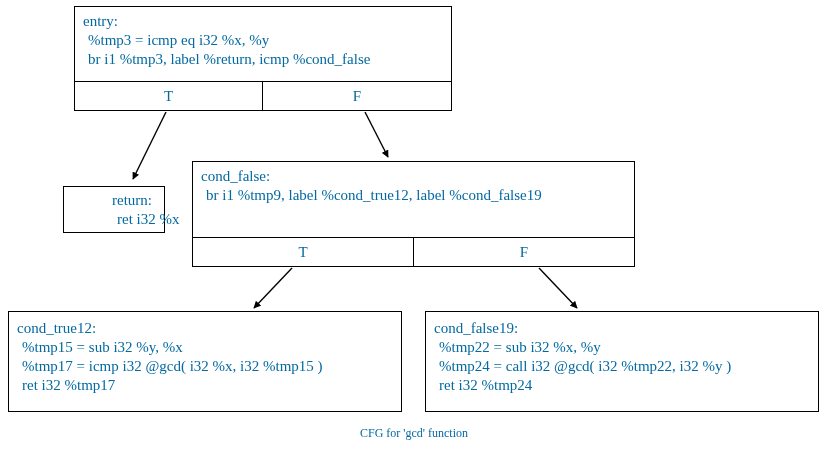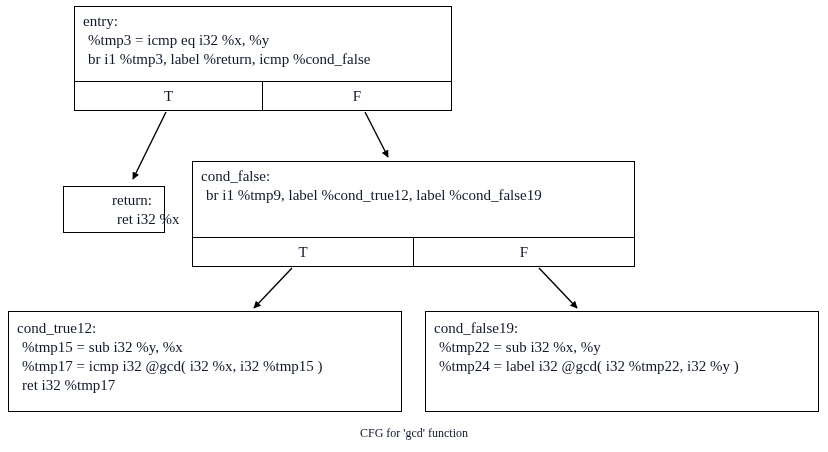--- a/index.html
+++ b/index.html
@@ -7,21 +7,21 @@
     margin: 0;
     padding: 0;
     background: #ffffff;
   }
   #canvas {
     position: relative;
     width: 828px;
     height: 452px;
     background: #ffffff;
     font-family: "Liberation Serif", "DejaVu Serif", serif;
-    color: #0f172a;
+    color: #0369a1;
     overflow: hidden;
     border-radius: 31px;
   }
 
   
   .node {
     position: absolute;
     box-sizing: border-box;
     border: 1px solid #000000;
     background: #ffffff;
@@ -142,19 +142,20 @@
       <div class="code-line indented">%tmp15 = sub i32 %y, %x</div>
       <div class="code-line indented">%tmp17 = icmp i32 @gcd( i32 %x, i32 %tmp15 )</div>
       <div class="code-line indented">ret i32 %tmp17</div>
     </div>
   </div>
 
   <div class="node" style="left:425px; top:311px; width:394px; height:101px;">
     <div class="node-body" style="height:99px; padding-top:7px;">
       <div class="code-line">cond_false19:</div>
       <div class="code-line indented">%tmp22 = sub i32 %x, %y</div>
-      <div class="code-line indented">%tmp24 = label i32 @gcd( i32 %tmp22, i32 %y )</div>
+      <div class="code-line indented">%tmp24 = call i32 @gcd( i32 %tmp22, i32 %y )</div>
+      <div class="code-line indented">ret i32 %tmp24</div>
     </div>
   </div>
 
   <div class="caption" style="left:0px; top:424px; width:828px;">CFG for 'gcd' function</div>
 
 </div>
 
 </body></html>

